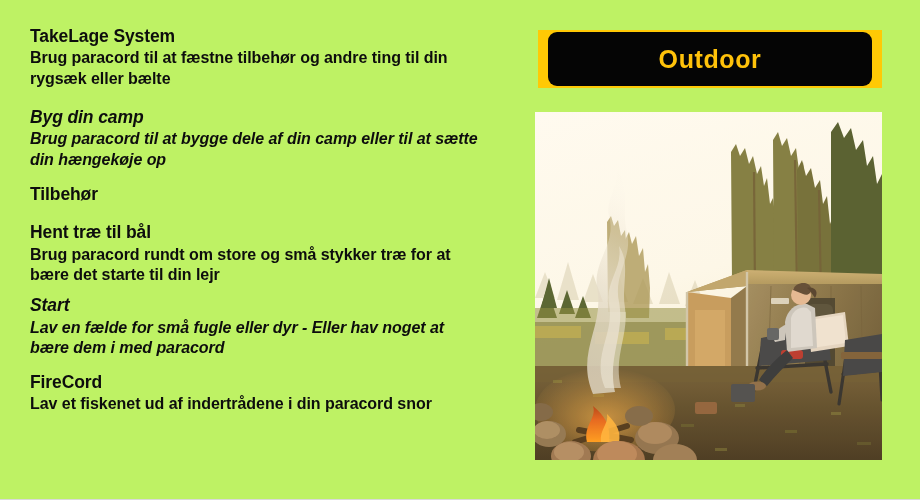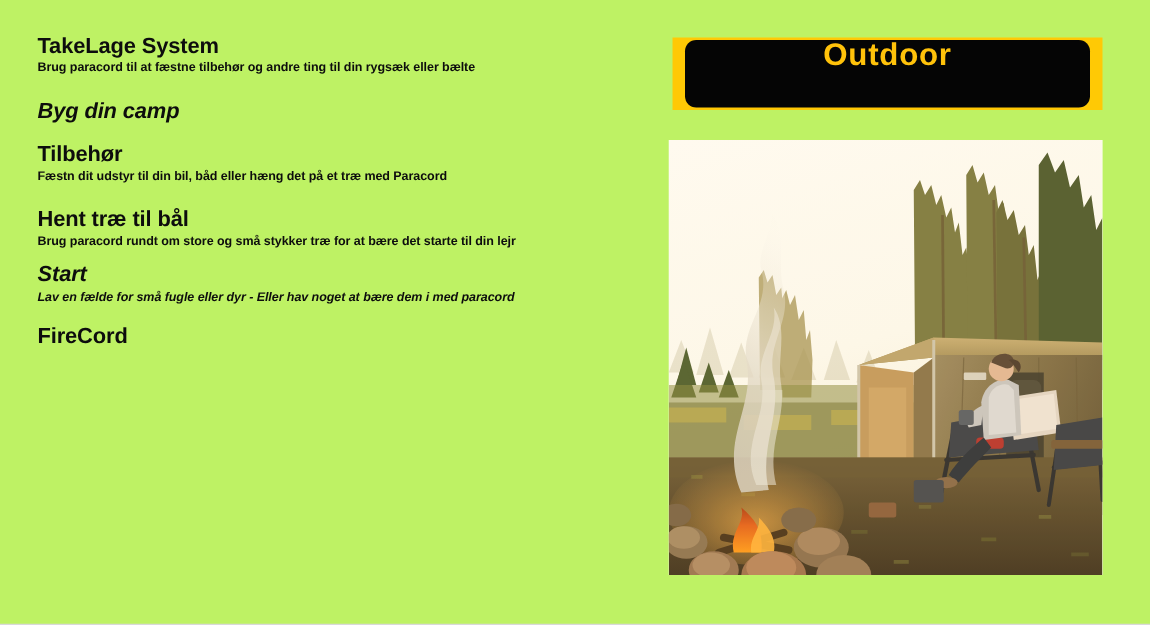--- a/index.html
+++ b/index.html
@@ -34,21 +34,21 @@
   .item:last-child { margin-bottom: 0; }
   .item-title {
     font-size: 17.5px;
     font-weight: bold;
     color: #0d0d0d;
     line-height: 1.22;
     letter-spacing: -0.1px;
     margin: 0 0 1px 0;
   }
   .item-desc {
-    font-size: 10px;
+    font-size: 16px;
     font-weight: bold;
     color: #0d0d0d;
     line-height: 1.30;
     letter-spacing: -0.05px;
     margin: 0;
   }
   
   .item.gap-sm { margin-bottom: 9px; }
   .item.gap-md { margin-bottom: 13px; font-style: italic; }
   .item.gap-lg { margin-bottom: 17px; }
@@ -67,21 +67,21 @@
   }
   .banner-inner {
     position: absolute;
     left: 10px;
     right: 10px;
     top: 2px;
     bottom: 2px;
     background: #050505;
     border-radius: 9px;
     display: flex;
-    align-items: flex-start;
+    align-items: center;
     justify-content: center;
   }
   .banner-title {
     font-size: 25px;
     font-weight: bold;
     color: #ffc20a;
     letter-spacing: 0.6px;
     line-height: 1;
   }
 
@@ -104,39 +104,40 @@
 
   <div class="text-column">
 
     <div class="item gap-lg">
       <p class="item-title">TakeLage System</p>
       <p class="item-desc">Brug paracord til at fæstne tilbehør og andre ting til din rygsæk eller bælte</p>
     </div>
 
     <div class="item gap-md">
       <p class="item-title">Byg din camp</p>
+      <p class="item-desc">Brug paracord til at bygge dele af din camp eller til at sætte din hængekøje op</p>
     </div>
 
     <div class="item gap-lg">
       <p class="item-title">Tilbehør</p>
-      <p class="item-desc">Fæstn dit udstyr til din bil, båd eller hæng det på et træ med Paracord</p>
     </div>
 
     <div class="item gap-sm">
       <p class="item-title">Hent træ til bål</p>
       <p class="item-desc">Brug paracord rundt om store og små stykker træ for at bære det starte til din lejr</p>
     </div>
 
     <div class="item gap-md">
       <p class="item-title">Start</p>
       <p class="item-desc">Lav en fælde for små fugle eller dyr - Eller hav noget at bære dem i med paracord</p>
     </div>
 
     <div class="item gap-lg">
       <p class="item-title">FireCord</p>
+      <p class="item-desc">Lav et fiskenet ud af indertrådene i din paracord snor</p>
     </div>
 
 
   </div>
 
   <div class="banner">
     <div class="banner-inner">
       <span class="banner-title">Outdoor</span>
     </div>
   </div>

